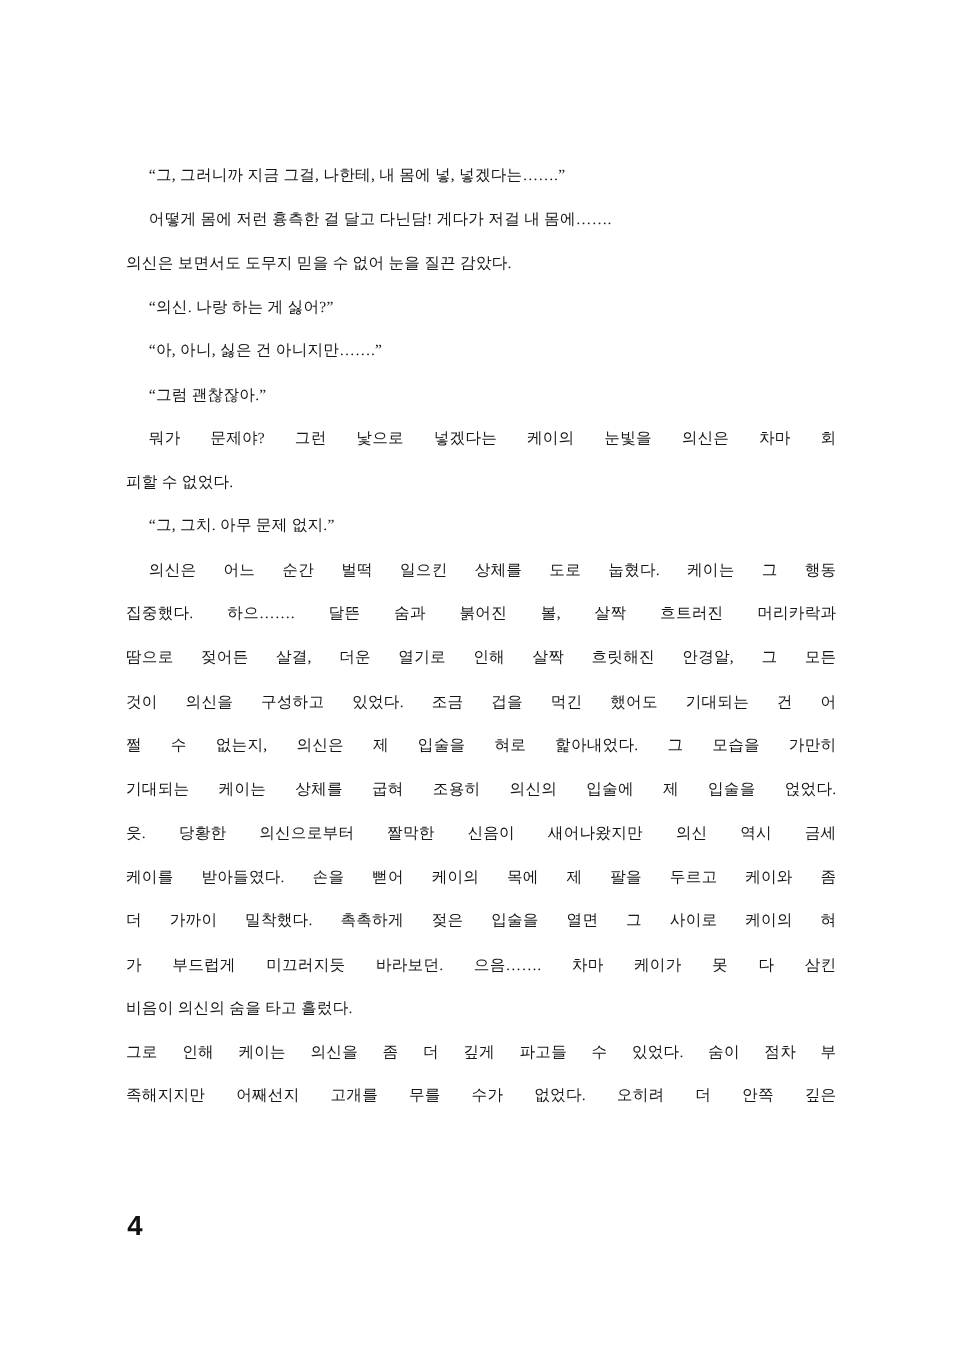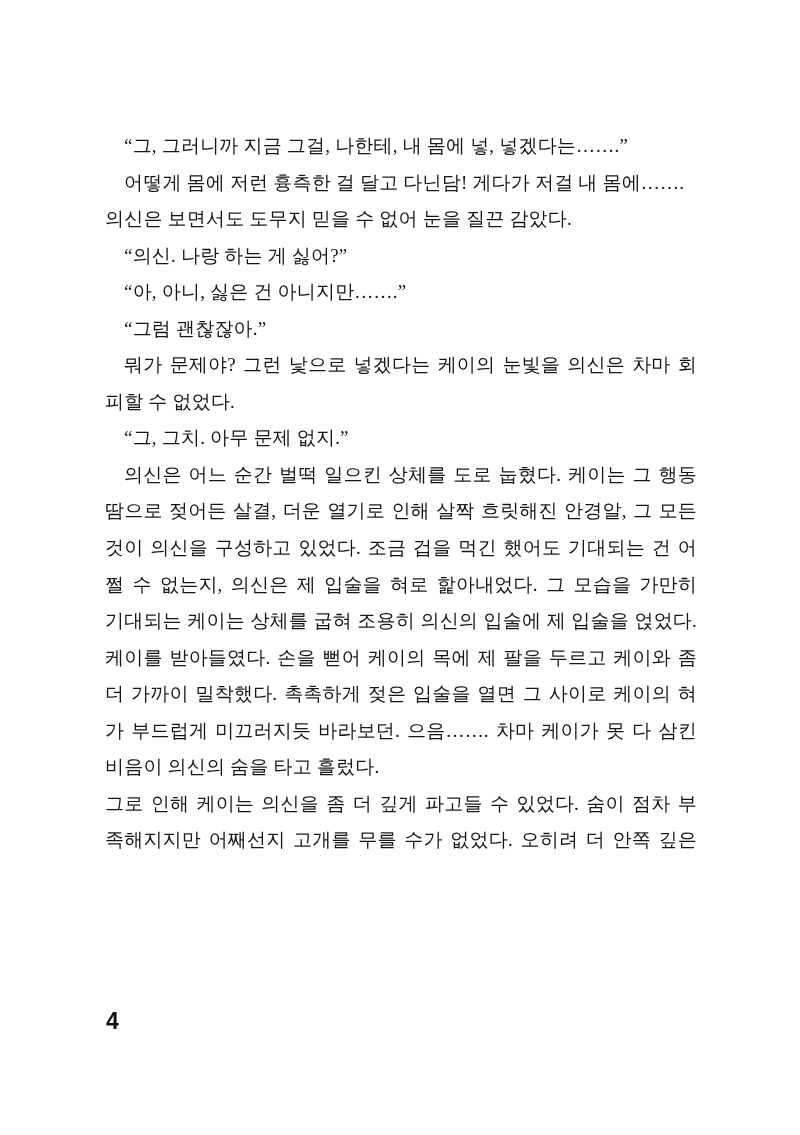--- a/index.html
+++ b/index.html
@@ -18,21 +18,21 @@
   .page {
     position: absolute;
     inset: 0;
     background: #ffffff;
   }
   .text-block {
     position: absolute;
     left: 105px;
     top: 128px;
     width: 592px;
-    font-size: 19px;
+    font-size: 13px;
     line-height: 36.55px;
     letter-spacing: 0.2px;
   }
   .ln {
     height: 36.55px;
     overflow: hidden;
     text-align: justify;
     text-align-last: justify;
     word-break: keep-all;
   }
@@ -61,24 +61,26 @@
     <div class="ln ind short">“그, 그러니까 지금 그걸, 나한테, 내 몸에 넣, 넣겠다는…….”</div>
     <div class="ln ind short">어떻게 몸에 저런 흉측한 걸 달고 다닌담! 게다가 저걸 내 몸에…….</div>
     <div class="ln short">의신은 보면서도 도무지 믿을 수 없어 눈을 질끈 감았다.</div>
     <div class="ln ind short">“의신. 나랑 하는 게 싫어?”</div>
     <div class="ln ind short">“아, 아니, 싫은 건 아니지만…….”</div>
     <div class="ln ind short">“그럼 괜찮잖아.”</div>
     <div class="ln ind">뭐가 문제야? 그런 낯으로 넣겠다는 케이의 눈빛을 의신은 차마 회</div>
     <div class="ln short">피할 수 없었다.</div>
     <div class="ln ind short">“그, 그치. 아무 문제 없지.”</div>
     <div class="ln ind">의신은 어느 순간 벌떡 일으킨 상체를 도로 눕혔다. 케이는 그 행동</div>
+    <div class="ln">집중했다. 하으……. 달뜬 숨과 붉어진 볼, 살짝 흐트러진 머리카락과</div>
     <div class="ln">땀으로 젖어든 살결, 더운 열기로 인해 살짝 흐릿해진 안경알, 그 모든</div>
     <div class="ln">것이 의신을 구성하고 있었다. 조금 겁을 먹긴 했어도 기대되는 건 어</div>
     <div class="ln">쩔 수 없는지, 의신은 제 입술을 혀로 핥아내었다. 그 모습을 가만히</div>
     <div class="ln">기대되는 케이는 상체를 굽혀 조용히 의신의 입술에 제 입술을 얹었다.</div>
+    <div class="ln">읏. 당황한 의신으로부터 짤막한 신음이 새어나왔지만 의신 역시 금세</div>
     <div class="ln">케이를 받아들였다. 손을 뻗어 케이의 목에 제 팔을 두르고 케이와 좀</div>
     <div class="ln">더 가까이 밀착했다. 촉촉하게 젖은 입술을 열면 그 사이로 케이의 혀</div>
     <div class="ln">가 부드럽게 미끄러지듯 바라보던. 으음……. 차마 케이가 못 다 삼킨</div>
     <div class="ln short">비음이 의신의 숨을 타고 흘렀다.</div>
     <div class="ln">그로 인해 케이는 의신을 좀 더 깊게 파고들 수 있었다. 숨이 점차 부</div>
     <div class="ln">족해지지만 어째선지 고개를 무를 수가 없었다. 오히려 더 안쪽 깊은</div>
   </div>
   <div class="page-num">4</div>
 </div>
 

